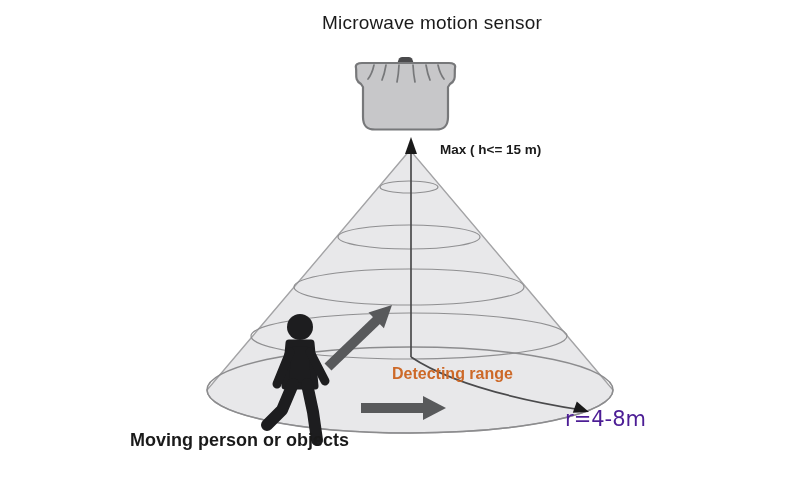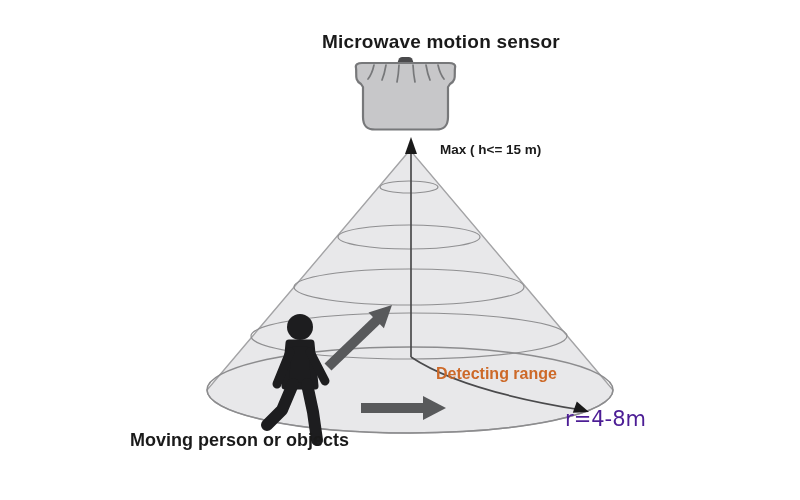--- a/index.html
+++ b/index.html
@@ -2,23 +2,23 @@
 <html><head>
 <meta charset="utf-8">
 <style>
   html,body{margin:0;padding:0;background:#fff;}
   .stage{
     position:relative;width:800px;height:500px;background:#ffffff;overflow:hidden;
     font-family:"Liberation Sans",sans-serif;
   }
   .stage svg{position:absolute;left:0;top:0;}
   .lbl{position:absolute;white-space:nowrap;color:#1a1a1a;}
-  .lbl-title{left:322px;top:31px;font-size:19px;font-weight:bold;letter-spacing:.2px;}
+  .lbl-title{left:322px;top:12px;font-size:19px;font-weight:normal;letter-spacing:.2px;}
   .lbl-max{left:440px;top:142px;font-size:13.5px;font-weight:bold;}
-  .lbl-range{left:436px;top:365px;font-size:16px;font-weight:bold;color:#cd6928;}
+  .lbl-range{left:392px;top:365px;font-size:16px;font-weight:bold;color:#cd6928;}
   .lbl-moving{left:130px;top:430px;font-size:18px;font-weight:bold;}
   .lbl-radius{left:565px;top:407px;font-size:21px;font-weight:normal;
               font-family:"DejaVu Sans",sans-serif;color:#4c1d95;}
 </style>
 </head>
 <body>
 
 <div class="stage">
 
   <svg width="800" height="500" viewBox="0 0 800 500">

